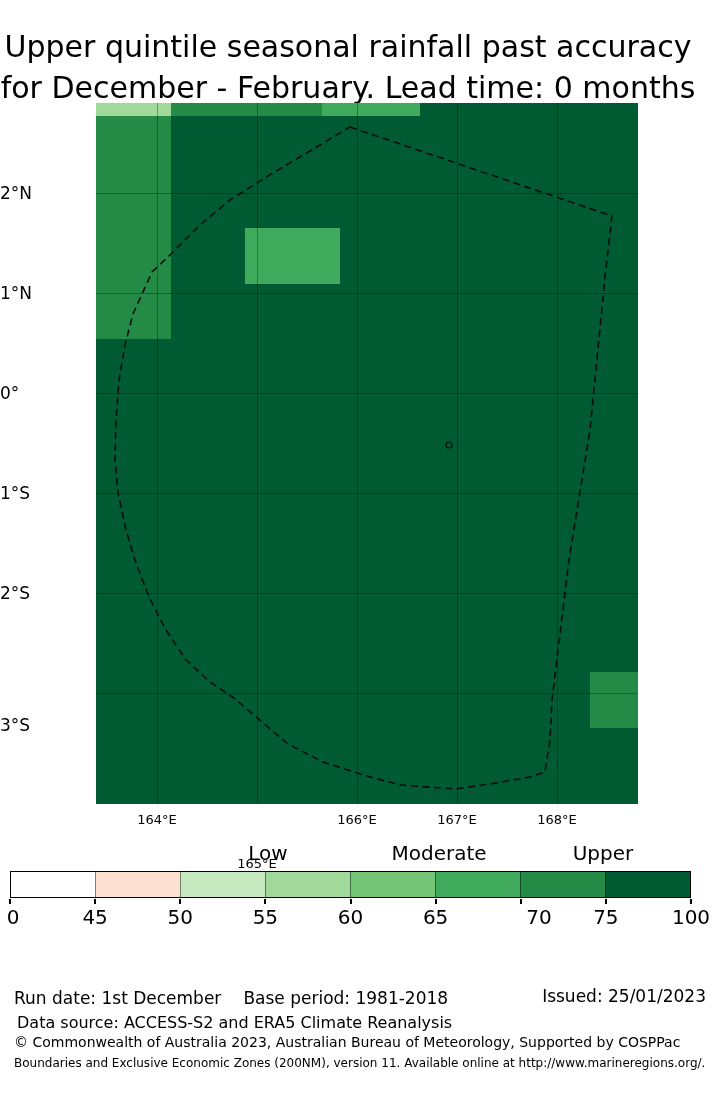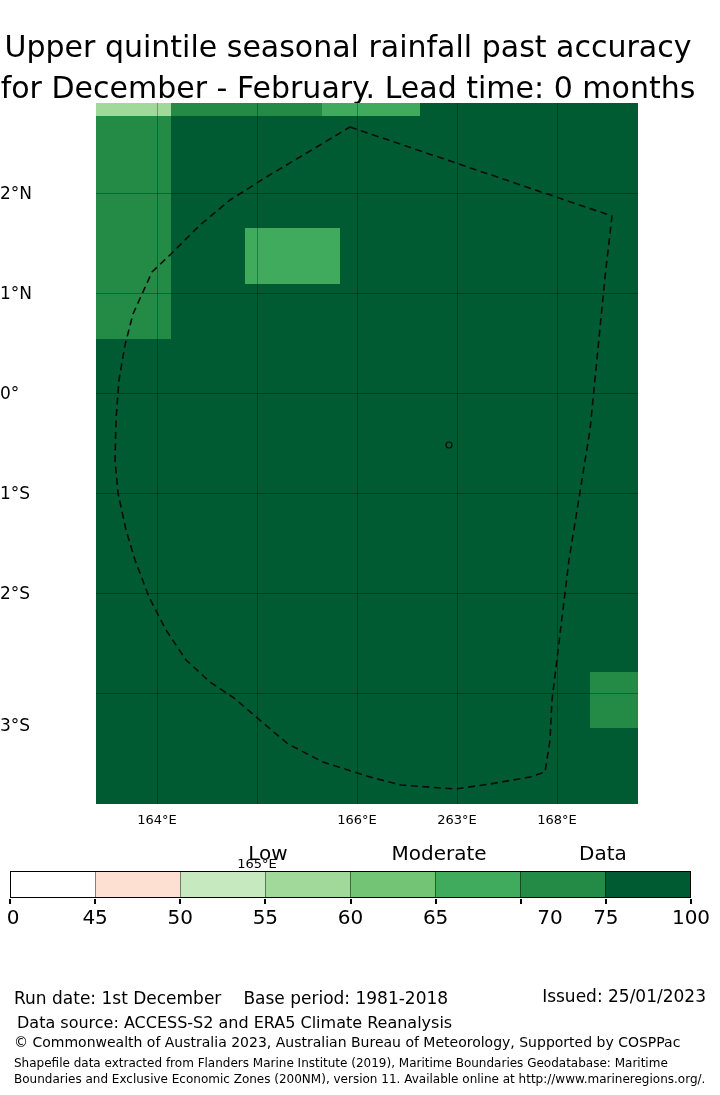--- a/index.html
+++ b/index.html
@@ -76,28 +76,28 @@
       <div class="lat-label" style="top: 282px;">1°N</div>
       <div class="lat-label" style="top: 382px;">0°</div>
       <div class="lat-label" style="top: 482px;">1°S</div>
       <div class="lat-label" style="top: 582px;">2°S</div>
       <div class="lat-label" style="top: 682px; margin-top: 32px;">3°S</div>
     </div>
   <div id="lon-labels">
       <div class="lon-label" style="left: 157px; top: 809px;">164°E</div>
       <div class="lon-label" style="left: 257px; top: 809px; margin-top: 44px;">165°E</div>
       <div class="lon-label" style="left: 357px; top: 809px;">166°E</div>
-      <div class="lon-label" style="left: 457px; top: 809px;">263°E</div>
+      <div class="lon-label" style="left: 457px; top: 809px;">167°E</div>
       <div class="lon-label" style="left: 557px; top: 809px;">168°E</div>
     </div>
 
   <div id="cat-labels">
       <div class="cat-label" style="left: 268px;">Low</div>
       <div class="cat-label" style="left: 439px;">Moderate</div>
-      <div class="cat-label" style="left: 603px;">Data</div>
+      <div class="cat-label" style="left: 603px;">Upper</div>
     </div>
   <div id="colorbar">
       <div class="cbar-seg" style="background: rgb(255, 255, 255);"></div>
       <div class="cbar-seg" style="background: rgb(254, 224, 210);"></div>
       <div class="cbar-seg" style="background: rgb(199, 233, 192);"></div>
       <div class="cbar-seg" style="background: rgb(161, 217, 155);"></div>
       <div class="cbar-seg" style="background: rgb(116, 196, 118);"></div>
       <div class="cbar-seg" style="background: rgb(65, 171, 93);"></div>
       <div class="cbar-seg" style="background: rgb(35, 139, 69);"></div>
       <div class="cbar-seg" style="background: rgb(0, 90, 50);"></div>
@@ -109,31 +109,30 @@
       <div class="cbar-ticklabel" style="left: 95.125px;">45</div>
       <div class="cbar-tickmark" style="left: 179.25px;"></div>
       <div class="cbar-ticklabel" style="left: 180.25px;">50</div>
       <div class="cbar-tickmark" style="left: 264.375px;"></div>
       <div class="cbar-ticklabel" style="left: 265.375px;">55</div>
       <div class="cbar-tickmark" style="left: 349.5px;"></div>
       <div class="cbar-ticklabel" style="left: 350.5px;">60</div>
       <div class="cbar-tickmark" style="left: 434.625px;"></div>
       <div class="cbar-ticklabel" style="left: 435.625px;">65</div>
       <div class="cbar-tickmark" style="left: 519.75px;"></div>
-      <div class="cbar-ticklabel" style="left: 550px;">70</div>
+      <div class="cbar-ticklabel" style="left: 539px;">70</div>
       <div class="cbar-tickmark" style="left: 604.875px;"></div>
       <div class="cbar-ticklabel" style="left: 605.875px;">75</div>
       <div class="cbar-tickmark" style="left: 690px;"></div>
       <div class="cbar-ticklabel" style="left: 691px;">100</div>
     </div>
 
   <div id="footer-runline">
     <span>Run date: 1st December</span><span class="gap"></span><span>Base period: 1981-2018</span>
   </div>
   <div id="footer-issued">Issued: 25/01/2023</div>
   <div id="footer-source">Data source: ACCESS-S2 and ERA5 Climate Reanalysis</div>
   <div id="footer-copyright">© Commonwealth of Australia 2023, Australian Bureau of Meteorology, Supported by COSPPac</div>
   <div id="footer-shapefile">
-    <div>Shapefile data extracted from Flanders Marine Institute (2019), Maritime Boundaries Geodatabase: Maritime</div>
     <div>Boundaries and Exclusive Economic Zones (200NM), version 11. Available online at http://www.marineregions.org/.</div>
   </div>
 
 </div>
 
 </body></html>

